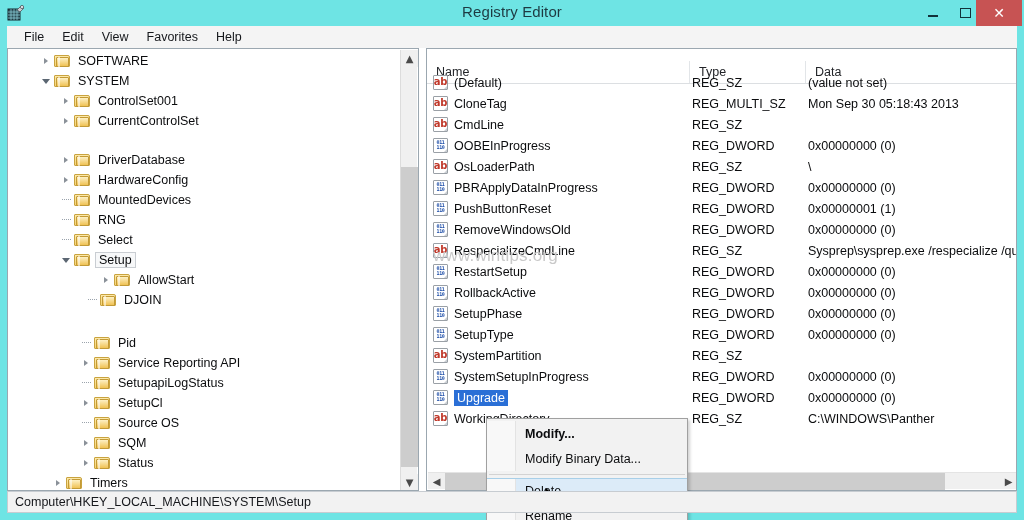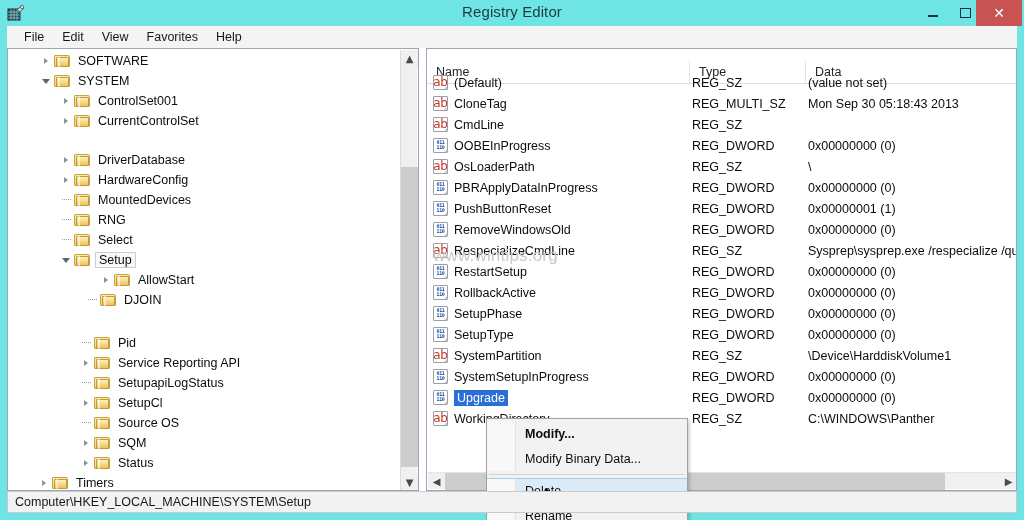--- a/index.html
+++ b/index.html
@@ -229,21 +229,21 @@
     display: flex; align-items: center; justify-content: center;
   }
   .val-icon .corner {
     position: absolute; right: -1px; bottom: -1px;
     width: 0; height: 0;
     border-left: 5px solid transparent;
     border-bottom: 5px solid #c9ced3;
   }
   .val-icon.sz .lab {
     font-family: "DejaVu Sans", sans-serif;
-    font-size: 12px; font-weight: normal; color: #c0392b;
+    font-size: 10px; font-weight: bold; color: #c0392b;
     line-height: 8px; letter-spacing: -.3px;
     margin-top: -2px;
     text-align: center;
   }
   .val-icon.dword .bits {
     font-family: "DejaVu Sans Mono", monospace;
     font-size: 5px; font-weight: bold; color: #1f4fa8;
     line-height: 4.6px; letter-spacing: -.4px;
     margin-top: -2px; text-align: center;
   }
@@ -567,21 +567,21 @@
             <span class="tw-expander">
               <span class="tri"></span>
             </span>
             <span class="folder">
               <span class="back"></span>
               <span class="front"></span>
               <span class="spine"></span>
             </span>
             <span class="tree-label">Status</span>
           </div>
-          <div class="tree-row" style="padding-left: 28px;">
+          <div class="tree-row" style="padding-left: 42px;">
             <span class="tw-expander">
               <span class="tri"></span>
             </span>
             <span class="folder">
               <span class="back"></span>
               <span class="front"></span>
               <span class="spine"></span>
             </span>
             <span class="tree-label">Timers</span>
           </div>
@@ -766,21 +766,20 @@
           </div>
           <div class="lrow">
             <div class="lc-name">
               <span class="val-icon sz">
                 <span class="lab">ab</span>
                 <span class="corner"></span>
               </span>
               <span class="">SystemPartition</span>
             </div>
             <div class="lc-type">REG_SZ</div>
-            <div class="lc-data">\Device\HarddiskVolume1</div>
           </div>
           <div class="lrow">
             <div class="lc-name">
               <span class="val-icon dword">
                 <span class="bits">011<br>110</span>
                 <span class="corner"></span>
               </span>
               <span class="">SystemSetupInProgress</span>
             </div>
             <div class="lc-type">REG_DWORD</div>

